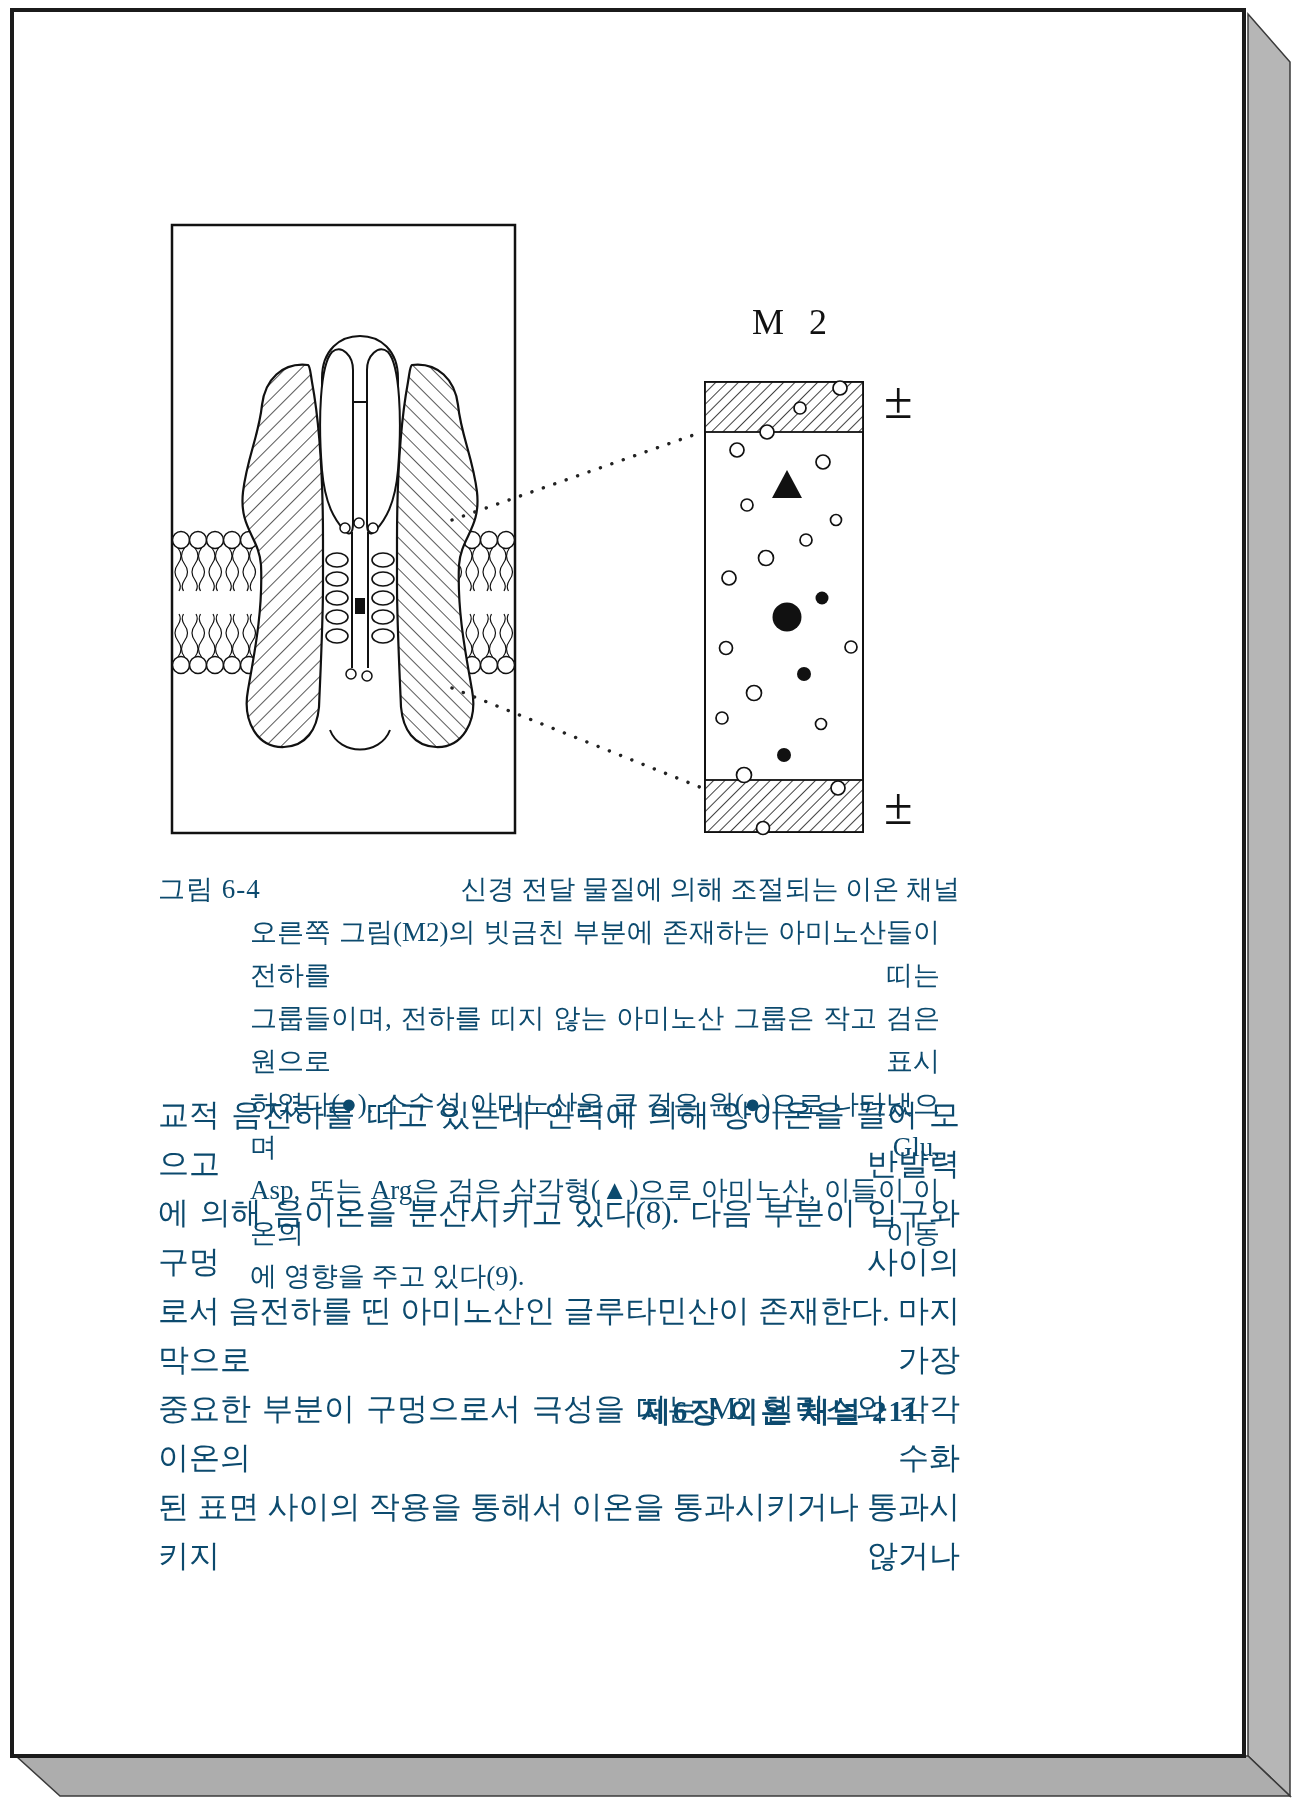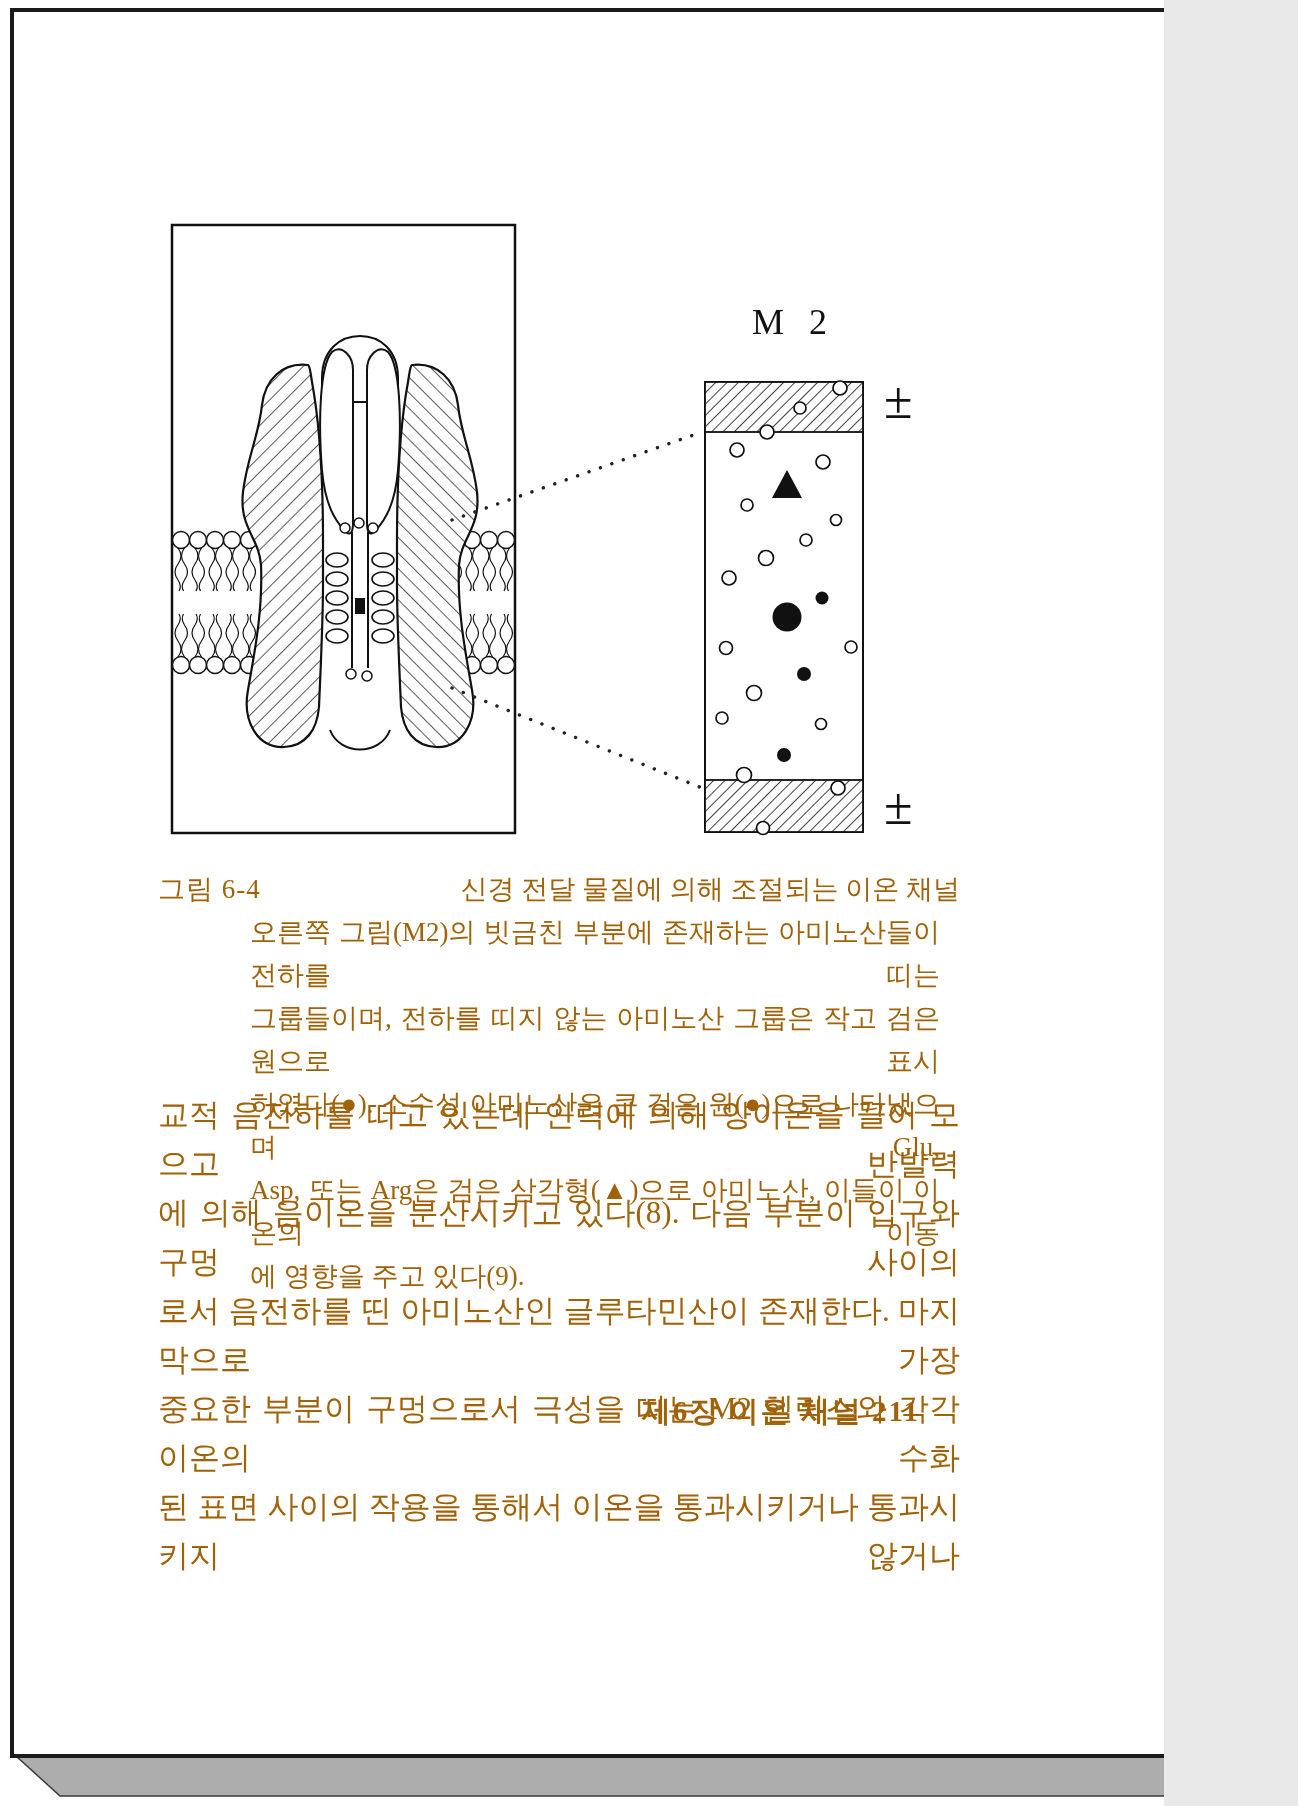--- a/index.html
+++ b/index.html
@@ -1,18 +1,18 @@
 <!DOCTYPE html>
 <html><head>
 <meta charset="utf-8">
 <style>
   html,body{margin:0;padding:0;background:#e9e9e9;}
   .book{
-    position:relative;width:1164px;height:1806px;background:#ffffff;overflow:hidden;
-    font-family:"Liberation Serif","DejaVu Serif",serif;color:#a16207;
+    position:relative;width:1298px;height:1806px;background:#ffffff;overflow:hidden;
+    font-family:"Liberation Serif","DejaVu Serif",serif;color:#0c4a6e;
   }
   .edges{position:absolute;left:0;top:0;width:1298px;height:1806px;z-index:0;}
   .page{
     position:absolute;left:10px;top:8px;width:1236px;height:1750px;background:#ffffff;
     border:4px solid #1b1b1b;box-sizing:border-box;z-index:1;
   }
   .figure-svg{position:absolute;left:0;top:198px;width:1232px;height:650px;}
   .figure-svg text{font-family:"Liberation Serif","DejaVu Serif",serif;fill:#111;}
   .m2-label{font-size:36px;letter-spacing:8px;}
   .charge{font-size:52px;font-weight:400;}

